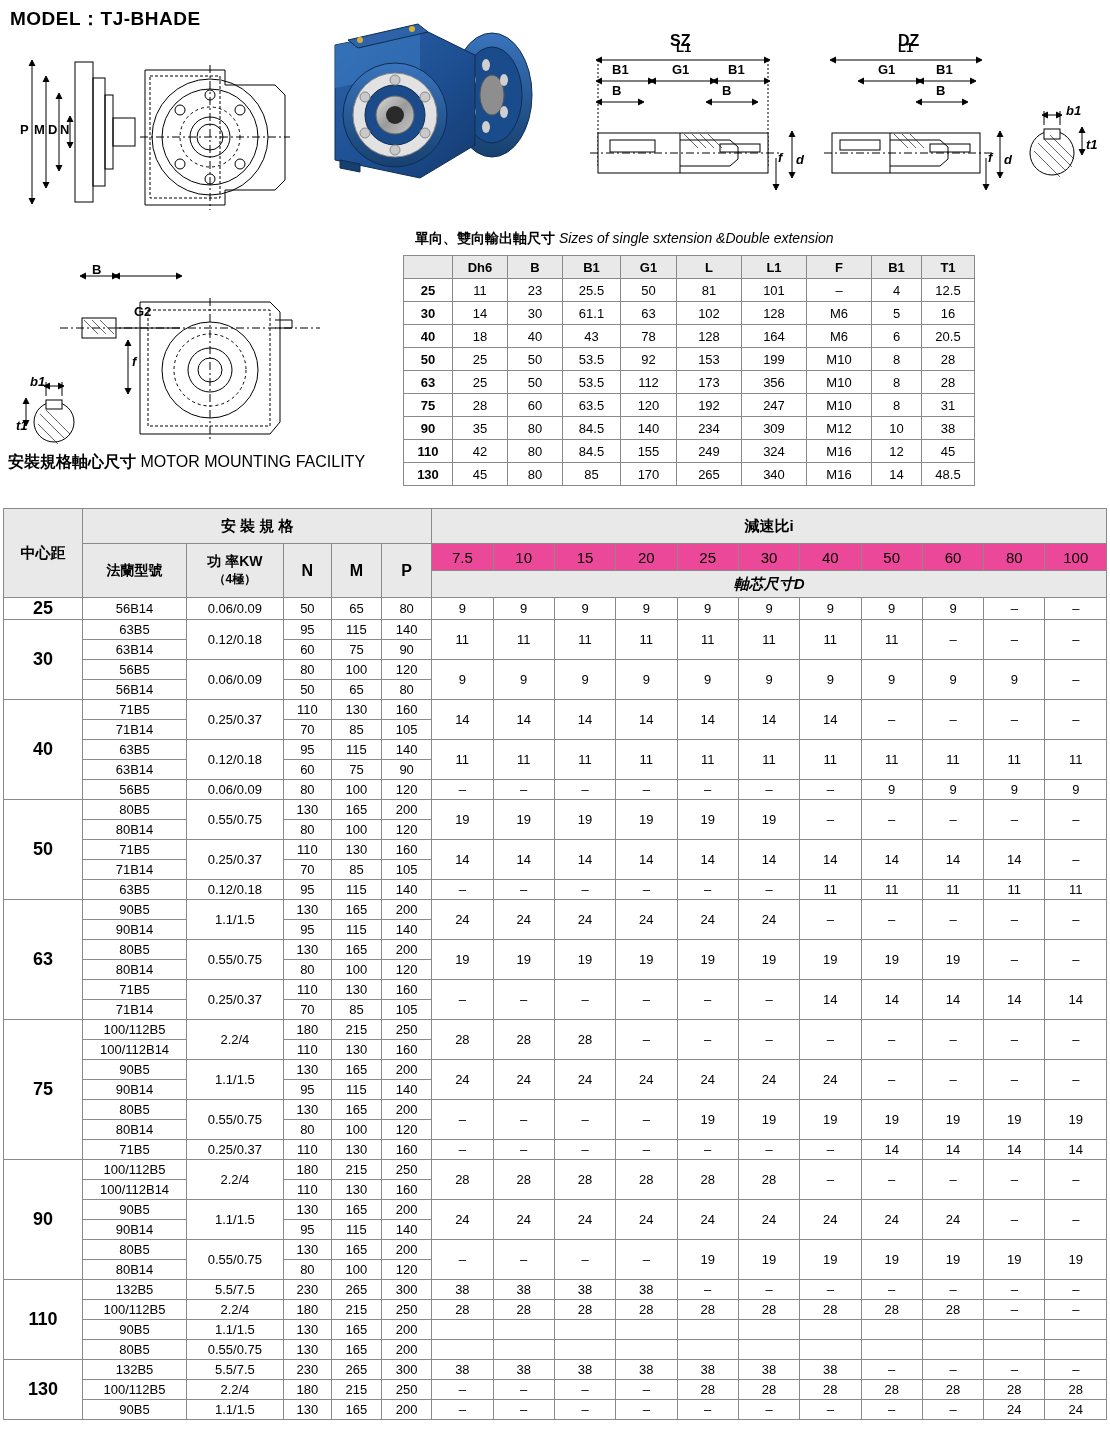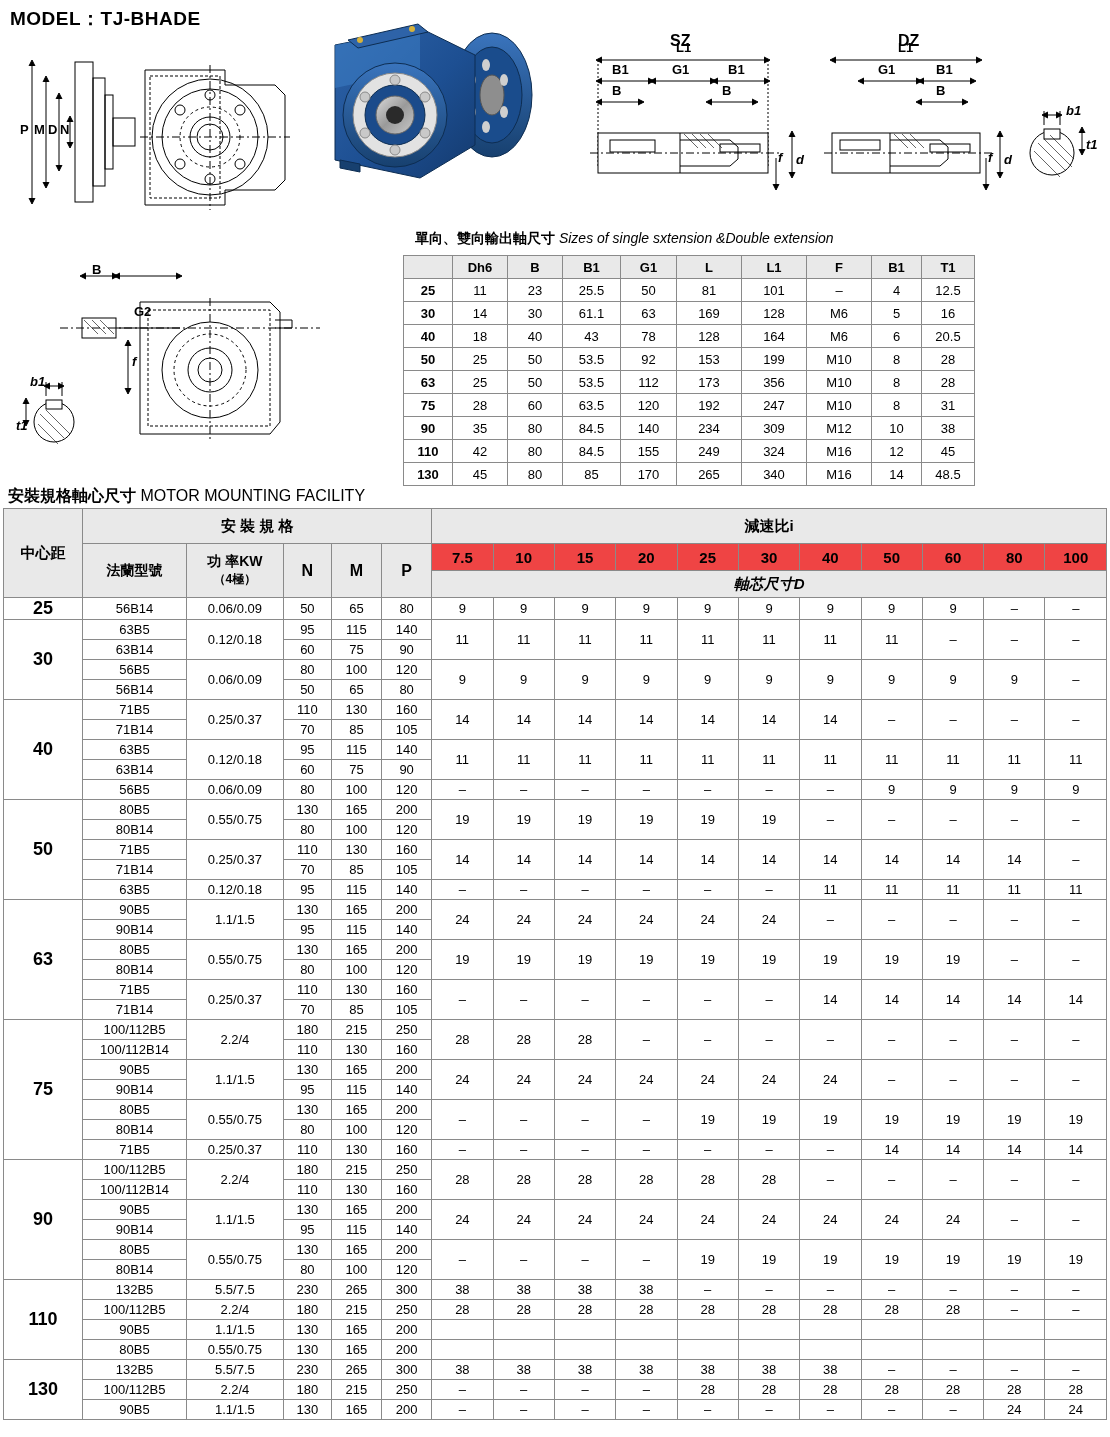--- a/index.html
+++ b/index.html
@@ -43,36 +43,36 @@
   .shaft-table td.c3{width:55px;}
   .shaft-table td.c4{width:53px;}
   .shaft-table td.c5{width:62px;}
   .shaft-table td.c6{width:62px;}
   .shaft-table td.c7{width:62px;}
   .shaft-table td.c8{width:47px;}
   .shaft-table td.c9{width:50px;}
 
   
   .sec-title{
-    position:absolute;left:8px;top:486px;font-size:16px;
+    position:absolute;left:8px;top:452px;font-size:16px;
   }
   .sec-title .cn{font-weight:bold;}
 
   
   .mt{
     position:absolute;left:3px;top:508px;border-collapse:collapse;
     width:1104px;
   }
   .mt td{
     border:1px solid #8a8a8a;font-size:13px;text-align:center;
     background:#fff;padding:0;height:19px;
   }
   .mt td.hd{background:#e9e9e9;font-weight:bold;font-size:15px;}
   .mt td.hd2{background:#e9e9e9;font-weight:bold;font-size:14px;}
-  .mt td.hdi{background:#ef4444;font-weight:bold;font-size:15px;}
+  .mt td.hdi{background:#ec4899;font-weight:normal;font-size:15px;}
   .mt td.cc{font-size:18px;font-weight:bold;}
   .mt td.flange{font-size:13px;}
   .mt td.kw{font-size:13px;}
 </style>
 </head>
 <body>
 
 <div class="model-title">MODEL：TJ-BHADE</div>
 
 <div class="draw" style="left:20px;top:40px;">
@@ -375,21 +375,21 @@
         <td class="c7">–</td>
         <td class="c8">4</td>
         <td class="c9">12.5</td>
       </tr>
       <tr>
         <td class="c0">30</td>
         <td class="c1">14</td>
         <td class="c2">30</td>
         <td class="c3">61.1</td>
         <td class="c4">63</td>
-        <td class="c5">169</td>
+        <td class="c5">102</td>
         <td class="c6">128</td>
         <td class="c7">M6</td>
         <td class="c8">5</td>
         <td class="c9">16</td>
       </tr>
       <tr>
         <td class="c0">40</td>
         <td class="c1">18</td>
         <td class="c2">40</td>
         <td class="c3">43</td>

